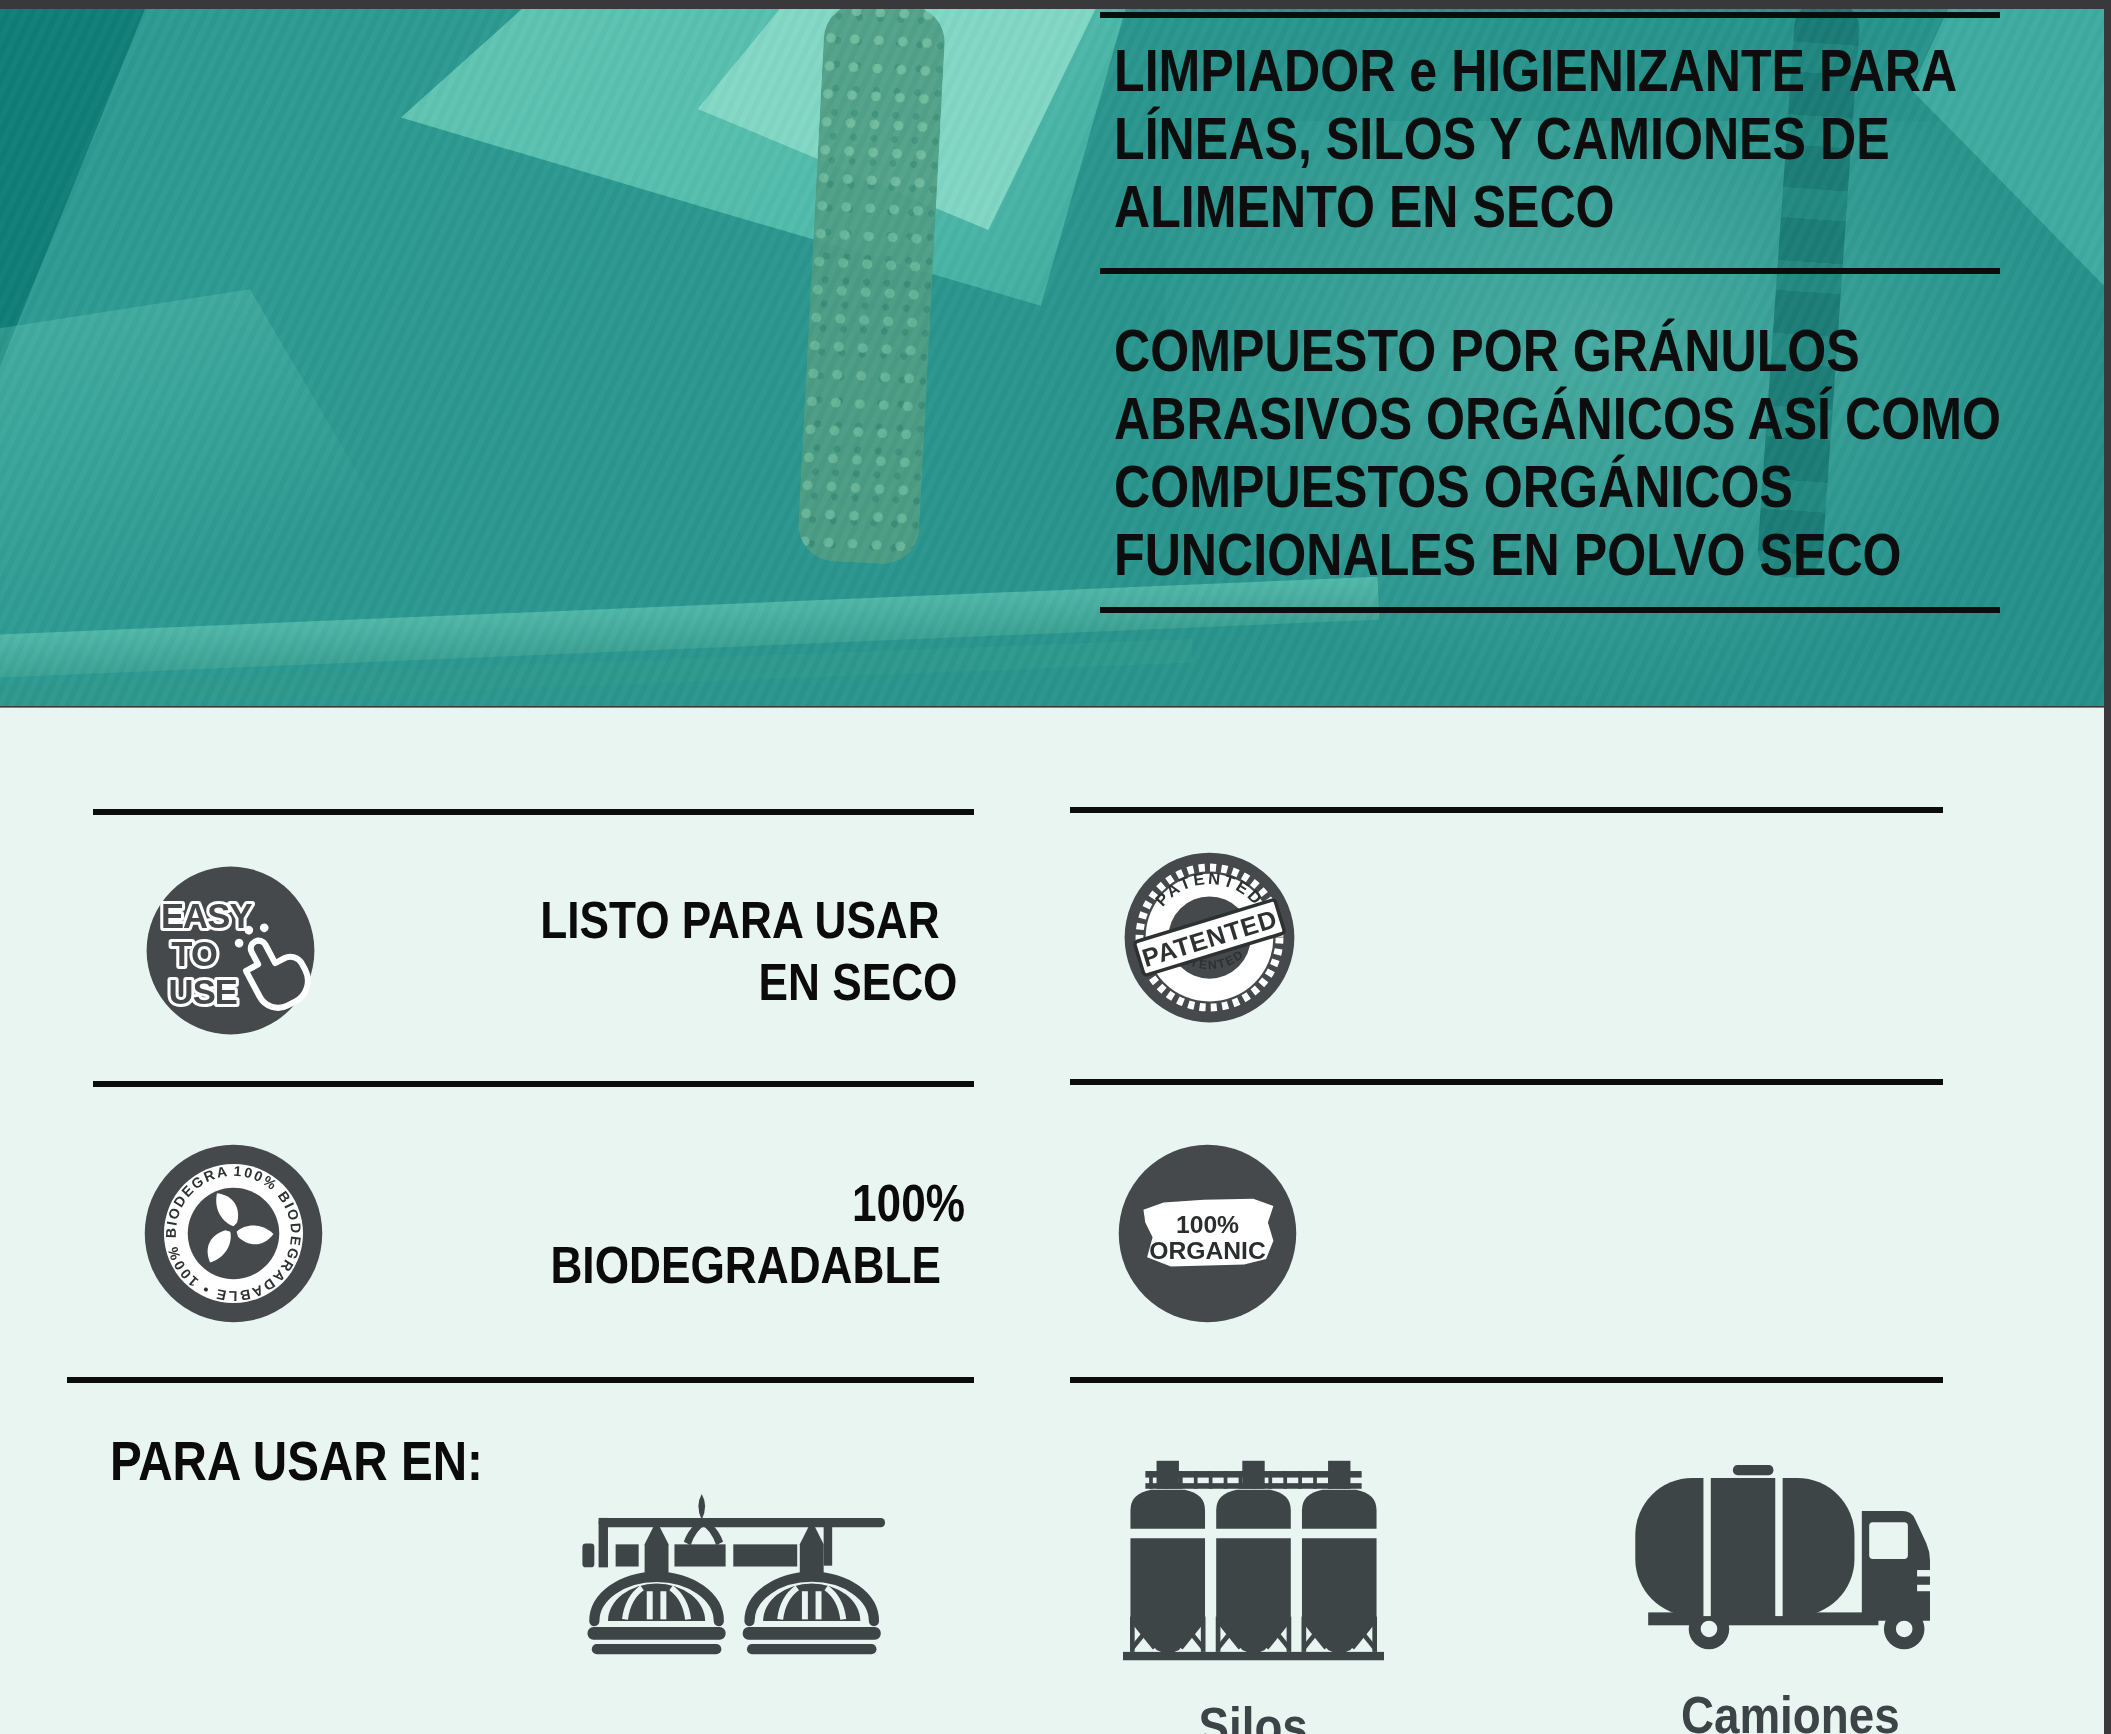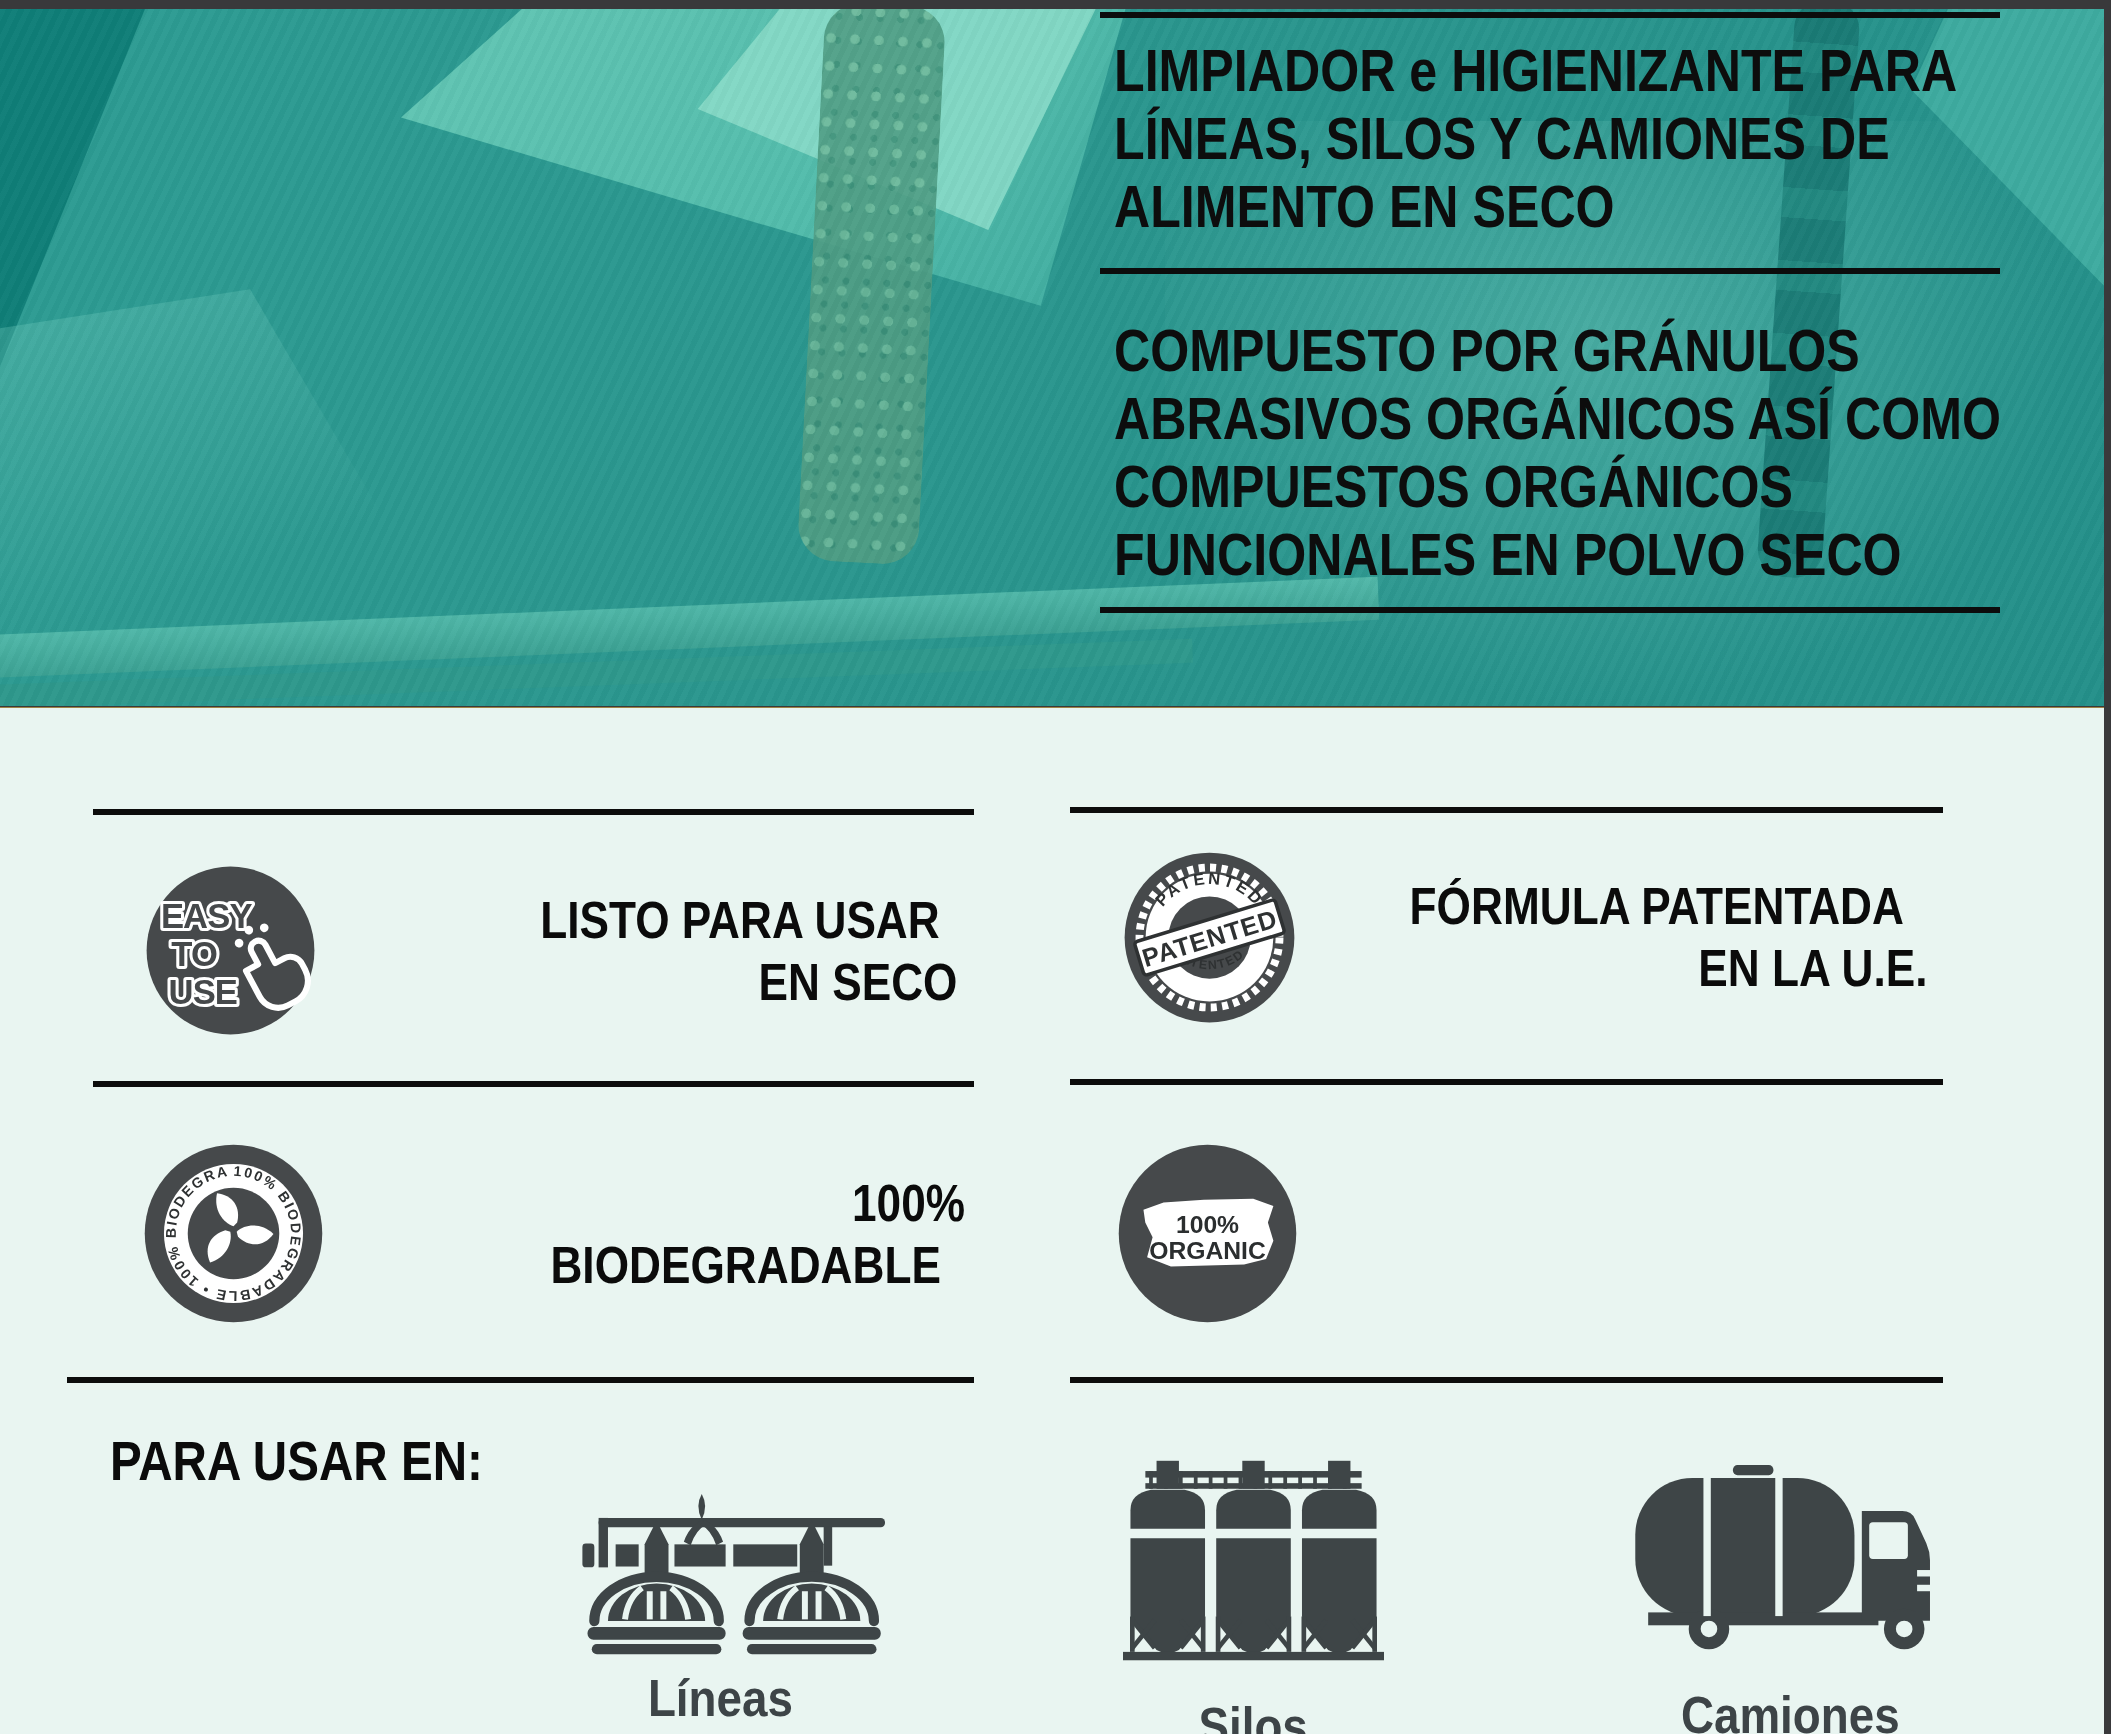--- a/index.html
+++ b/index.html
@@ -136,24 +136,20 @@
         <textPath href="#pat-arc-top" startOffset="50%" text-anchor="middle">PATENTED</textPath>
       </text>
       <text font-size="14" font-weight="bold" fill="#2e3132" letter-spacing="2">
         <textPath href="#pat-arc-bottom" startOffset="50%" text-anchor="middle">PATENTED</textPath>
       </text>
       <g transform="rotate(-17 100 100)">
         <rect x="16" y="80" width="168" height="40" rx="4" fill="#ffffff" stroke="#2e3132" stroke-width="4"></rect>
         <text x="100" y="111" text-anchor="middle" font-size="29" font-weight="bold" fill="#2e3132" letter-spacing="1">PATENTED</text>
       </g>
     </svg>
-    <div class="feature-text" style="left:1314px;top:150px;width:634px;height:157px;">
-      <div class="ln">FÓRMULA PATENTADA</div>
-      <div class="ln">EN LA U.E.</div>
-    </div>
 
     <div class="crule" style="left:93px;top:373px;width:881px;"></div>
     <div class="crule" style="left:1070px;top:371px;width:873px;"></div>
 
     <svg class="badge" style="left:142px;top:434px;" width="183" height="183" viewBox="0 0 200 200">
       <circle cx="100" cy="100" r="97" fill="#46494b"></circle>
       <circle cx="100" cy="100" r="76" fill="#ffffff"></circle>
       <circle cx="100" cy="100" r="50" fill="#46494b"></circle>
       <defs>
           <path id="bio-ring" d="M 100 37 a 63 63 0 1 1 -0.1 0"></path>
@@ -215,23 +211,20 @@
         <line x1="117" y1="128" x2="117" y2="161"></line>
         <line x1="133" y1="128" x2="133" y2="161"></line>
         <path d="M88 161 Q 91 136 108 124"></path>
         <path d="M162 161 Q 159 136 142 124"></path>
         <line x1="299" y1="128" x2="299" y2="161"></line>
         <line x1="315" y1="128" x2="315" y2="161"></line>
         <path d="M270 161 Q 273 136 290 124"></path>
         <path d="M344 161 Q 341 136 324 124"></path>
       </g>
     </svg>
-    <div class="usage-label" style="left:550px;top:960px;width:341px;">
-      <span>Líneas</span>
-    </div>
 
     <svg class="badge" style="left:1123px;top:748px;" width="261" height="210" viewBox="0 0 280 225">
       <g fill="#3e4547">
         <rect x="24" y="16" width="232" height="7"></rect>
         <rect x="24" y="29" width="232" height="6"></rect>
         <g>
           <rect x="28" y="16" width="4" height="19"></rect>
             <rect x="44" y="16" width="4" height="19"></rect>
           <rect x="60" y="16" width="4" height="19"></rect>
             <rect x="76" y="16" width="4" height="19"></rect>

